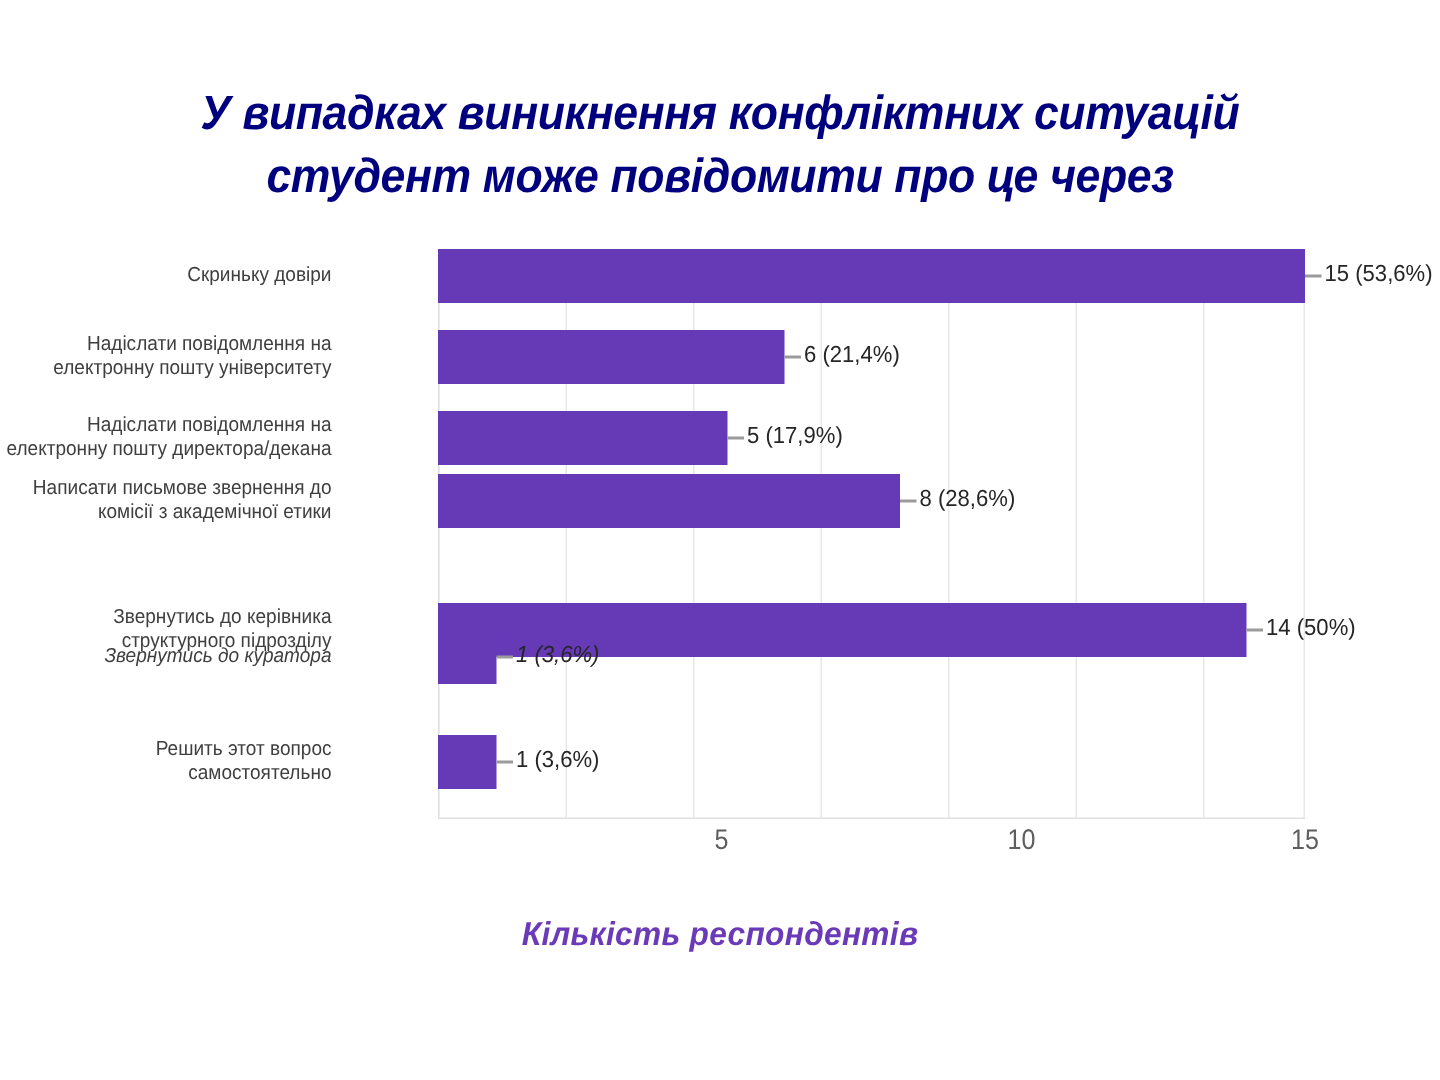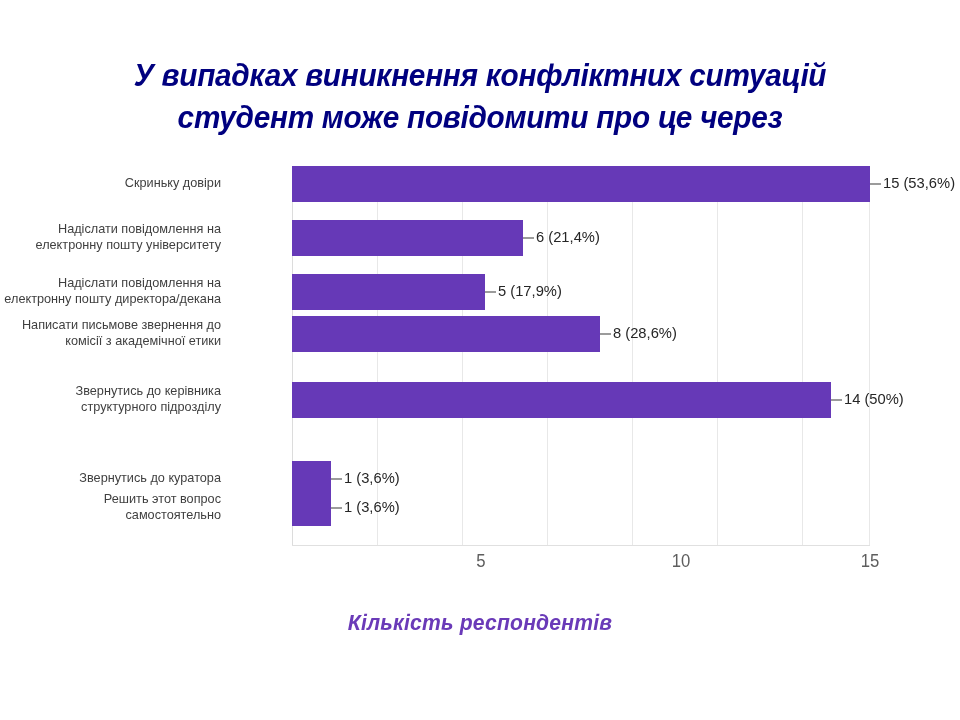--- a/index.html
+++ b/index.html
@@ -177,29 +177,29 @@
 </div>
 
 <div class="cat-row" style="top:316px;">
   <div class="cat-label" style="top:1px;">Написати письмове звернення до
 комісії з академічної етики</div>
   <div class="bar" id="bar-3" style="top: 0px; width: 308.267px;"></div>
   <div class="leader" id="leader-3" style="top: 17px; left: 600.267px;"></div>
   <div class="bar-value" id="value-3" style="top: 8px; left: 613.267px;">8 (28,6%)</div>
 </div>
 
-<div class="cat-row" style="top:382px;">
+<div class="cat-row" style="top:402px;">
   <div class="cat-label" style="top:1px;">Звернутись до керівника
 структурного підрозділу</div>
   <div class="bar" id="bar-4" style="top: 0px; width: 539.467px;"></div>
   <div class="leader" id="leader-4" style="top: 17px; left: 831.467px;"></div>
   <div class="bar-value" id="value-4" style="top: 8px; left: 844.467px;">14 (50%)</div>
 </div>
 
-<div class="cat-row" style="top:461px;">
+<div class="cat-row" style="top:420px;font-style:italic;">
   <div class="cat-label" style="top:9px;">Звернутись до куратора</div>
   <div class="bar" id="bar-5" style="top: 0px; width: 38.5333px;"></div>
   <div class="leader" id="leader-5" style="top: 17px; left: 330.533px;"></div>
   <div class="bar-value" id="value-5" style="top: 8px; left: 343.533px;">1 (3,6%)</div>
 </div>
 
 <div class="cat-row" style="top:490px;">
   <div class="cat-label" style="top:1px;">Решить этот вопрос
 самостоятельно</div>
   <div class="bar" id="bar-6" style="top: 0px; width: 38.5333px;"></div>

